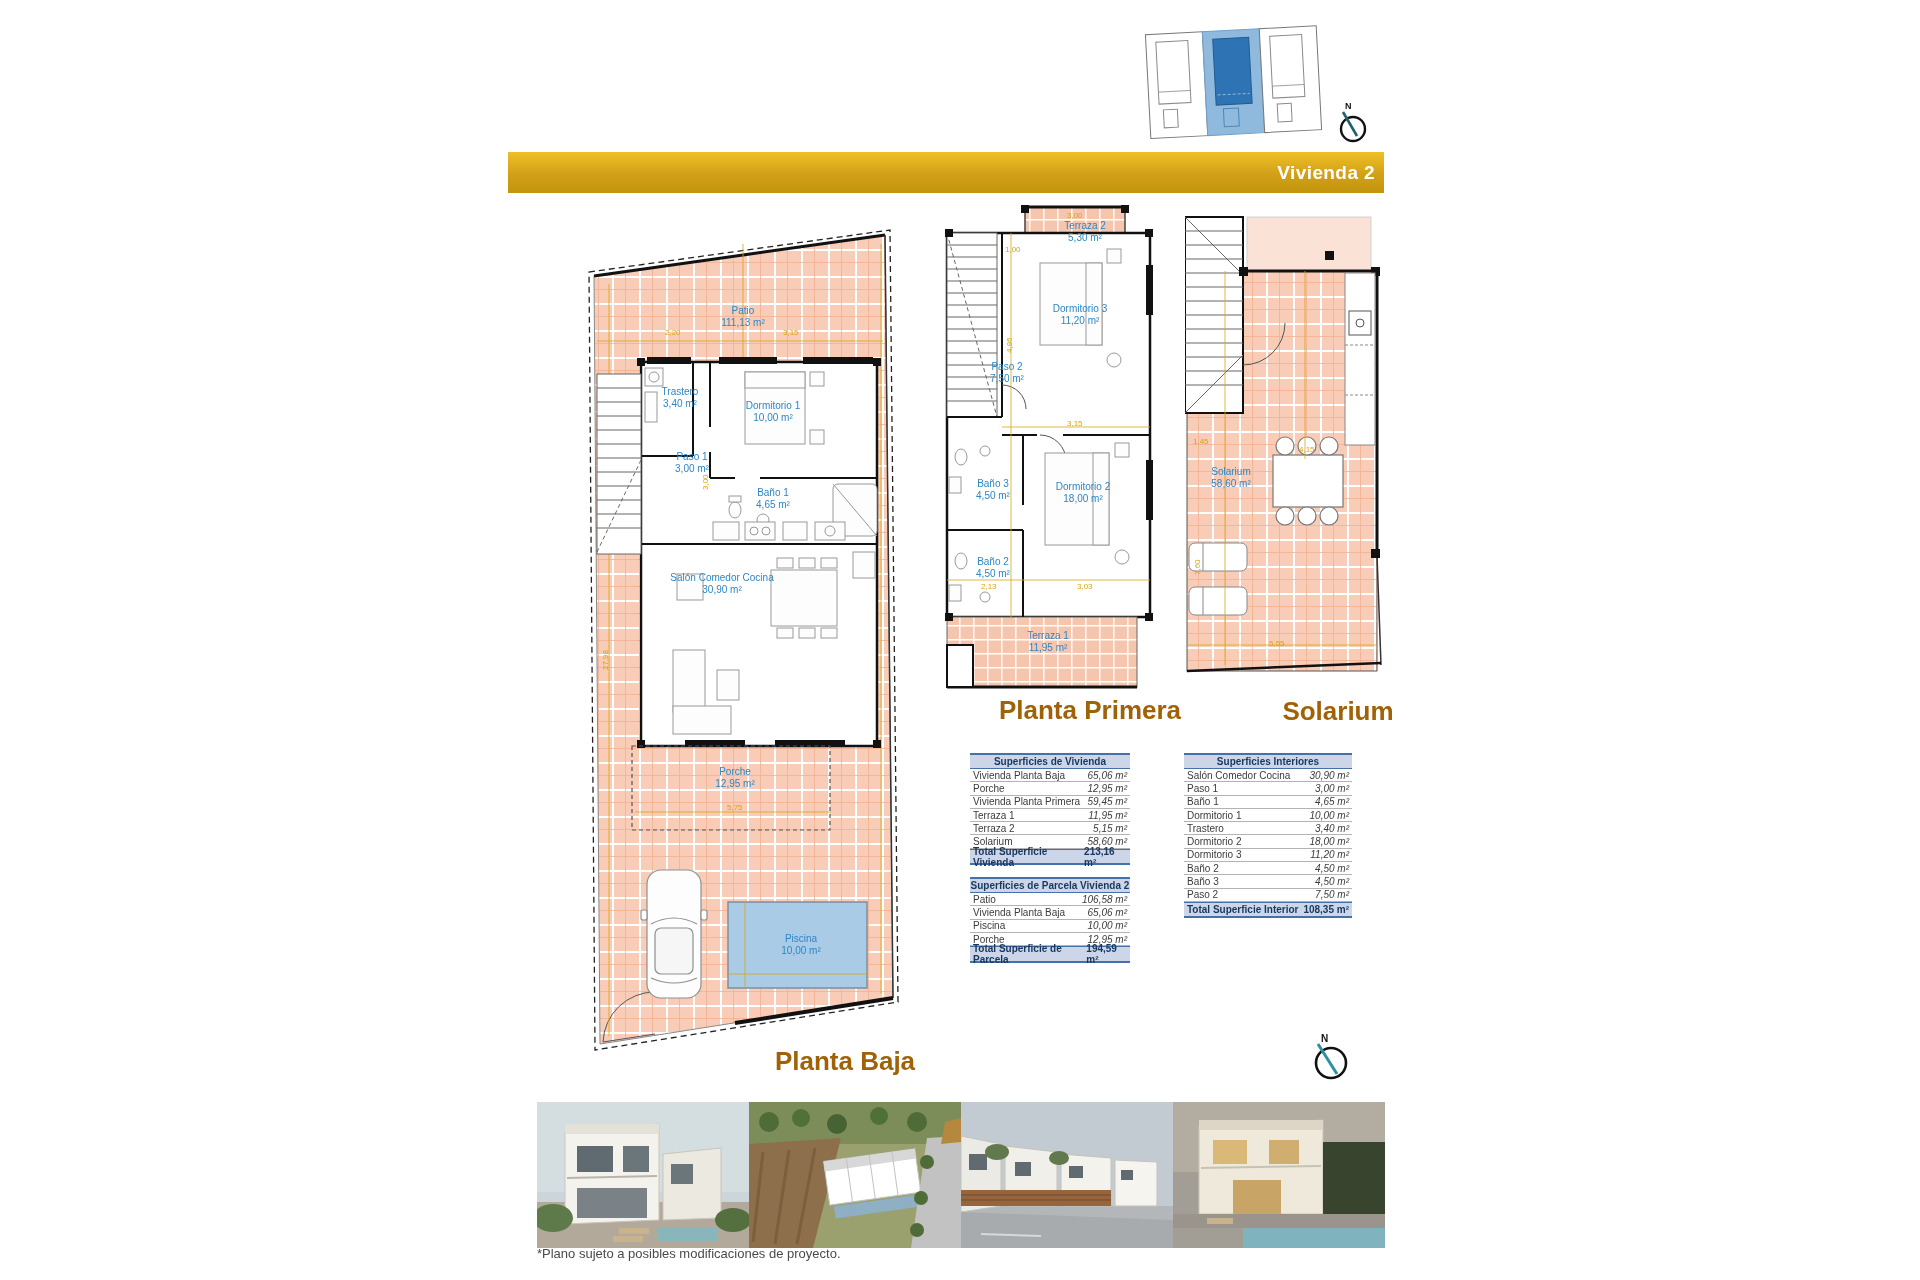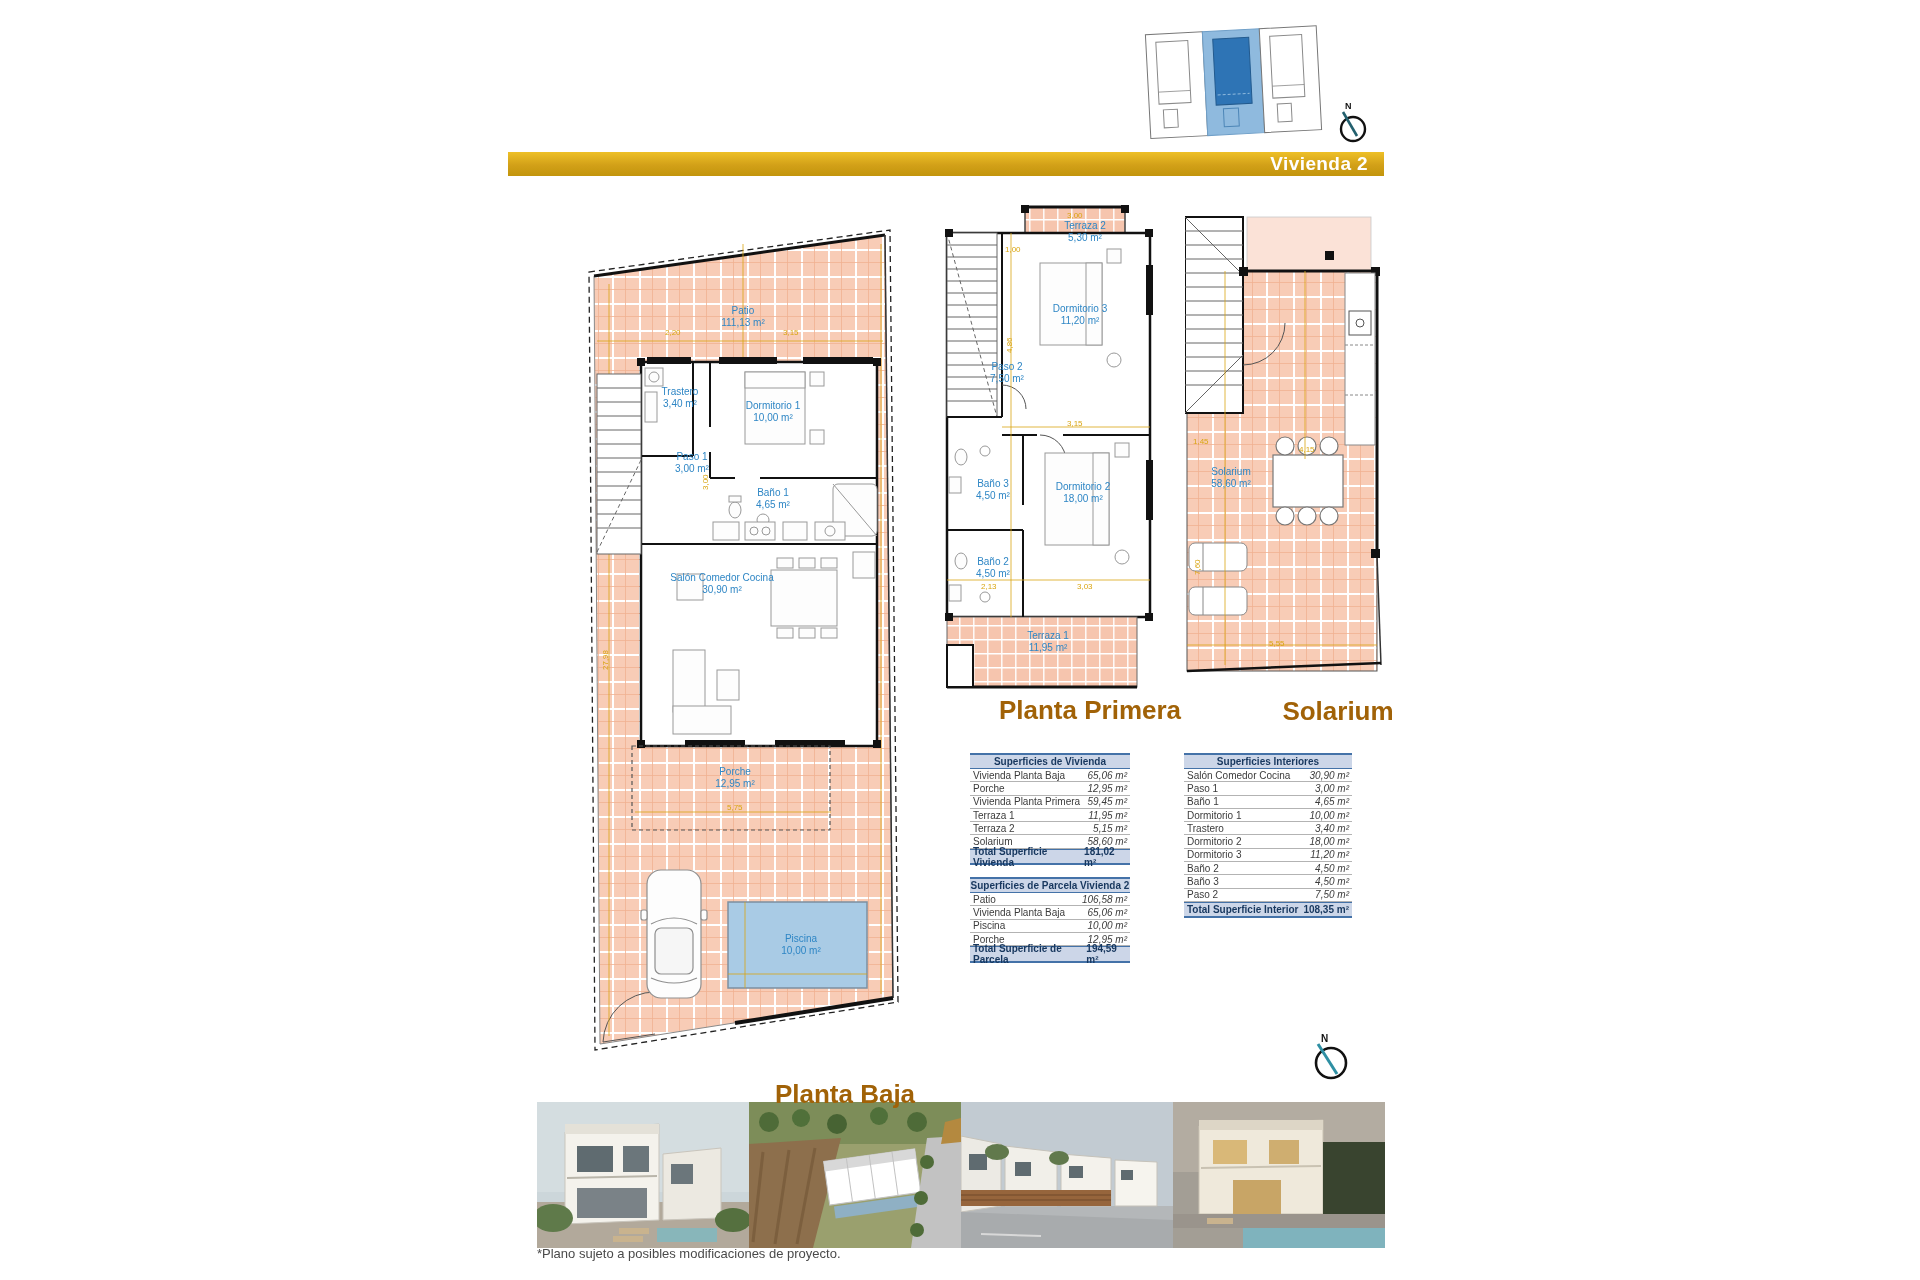--- a/index.html
+++ b/index.html
@@ -1,24 +1,24 @@
 <!DOCTYPE html>
 <html><head>
 <meta charset="utf-8">
 <style>
   html,body{margin:0;padding:0;background:#ffffff;}
   #page{position:relative;width:1920px;height:1280px;background:#ffffff;overflow:hidden;
         font-family:"Liberation Sans", sans-serif;}
   .abs{position:absolute;}
 
   
-  .banner{position:absolute;left:508px;top:152px;width:876px;height:24px;
+  .banner{position:absolute;left:508px;top:152px;width:876px;height:41px;
           background:linear-gradient(#eec027,#d2a018 55%,#c2950c);
           display:flex;align-items:center;justify-content:flex-end;
-          padding-right:16px;box-sizing:border-box;}
+          padding-right:9px;box-sizing:border-box;}
   .banner span{color:#ffffff;font-weight:bold;font-size:19px;letter-spacing:.4px;}
 
   
   .plan{position:absolute;}
   .plan svg{position:absolute;left:0;top:0;}
   .room-label{position:absolute;transform:translate(-50%,-50%);text-align:center;
               color:#2e86c5;font-size:10px;line-height:1.2;white-space:nowrap;z-index:5;}
   .room-label .rn{display:block;}
   .plan-title{position:absolute;transform:translate(-50%,0);color:#a16207;
               font-size:26px;font-weight:bold;white-space:nowrap;z-index:5;}
@@ -247,21 +247,21 @@
       <span class="rn">Piscina</span>
         <span class="rn">10,00 m²</span>
       </div>
 
     <span class="dim" style="left:80px;top:106px">2,20</span>
     <span class="dim" style="left:198px;top:106px">3,15</span>
     <span class="dim" style="left:142px;top:581px">5,75</span>
     <span class="dim v" style="left:116px;top:268px">3,00</span>
     <span class="dim v" style="left:16px;top:448px">27,98</span>
   </div>
-  <div class="plan-title" style="left:845px;top:1079px">Planta Baja</div>
+  <div class="plan-title" style="left:845px;top:1046px">Planta Baja</div>
 
   
   <div class="plan" style="left:945px;top:205px;width:228px;height:500px">
     <svg width="228" height="500" viewBox="0 0 228 500">
 
       <rect x="80" y="2" width="100" height="54" fill="url(#pgridS)" stroke="#444" stroke-width="1.5"></rect>
       <line x1="80" y1="2" x2="180" y2="2" stroke="#111" stroke-width="3"></line>
 
       <rect x="2" y="28" width="203" height="384" fill="#ffffff" stroke="#111" stroke-width="2.5"></rect>
 
@@ -482,21 +482,21 @@
     <div class="trow">
         <span class="tlabel">Terraza 2</span>
         <span class="tvalue">5,15 m²</span>
       </div>
     <div class="trow">
         <span class="tlabel">Solarium</span>
         <span class="tvalue">58,60 m²</span>
       </div>
     <div class="ttotal">
         <span>Total Superficie Vivienda</span>
-        <span>181,02 m²</span>
+        <span>213,16 m²</span>
       </div>
   </div>
 
   <div class="stable" style="left:970px;top:877px;width:160px">
     <div class="thead">Superficies de Parcela Vivienda 2</div>
     <div class="trow">
         <span class="tlabel">Patio</span>
         <span class="tvalue">106,58 m²</span>
       </div>
     <div class="trow">

